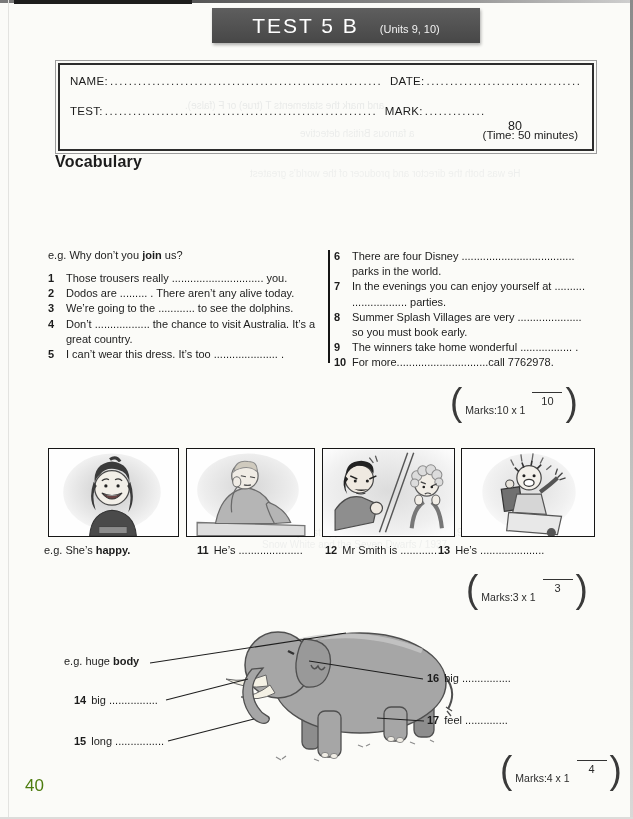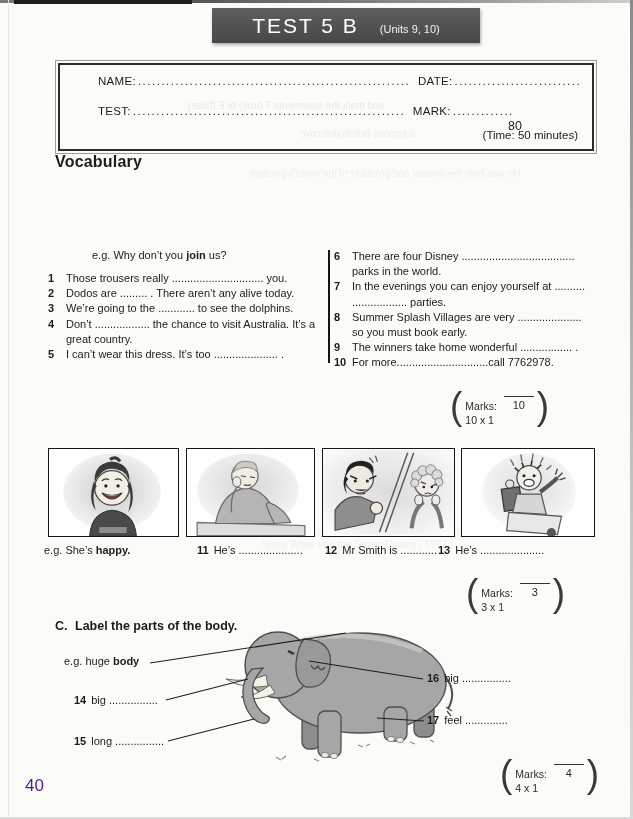--- a/index.html
+++ b/index.html
@@ -24,45 +24,45 @@
   .info-box{position:absolute;left:58px;top:63px;width:532px;height:84px;
             border:2.5px solid #2d2d2d;outline:1px solid #9c9c9c;outline-offset:2px;}
   .info-row{position:absolute;left:10px;right:12px;display:flex;align-items:baseline;
             font-size:11.5px;letter-spacing:.3px;}
   .info-row.r1{top:10px;}
   .info-row.r2{top:40px;}
   .leader{overflow:hidden;white-space:nowrap;letter-spacing:1.5px;color:#2a2a2a;min-width:0;}
   .lead-name,.lead-class{width:270px;}
   .lead-date{flex:1;}
   .lead-mark{width:66px;}
-  .ilabel{flex:none;margin-right:2px;margin-left:28px;}
+  .ilabel{flex:none;margin-right:2px;}
   .ml8{margin-left:10px;}
   .mark-total{position:absolute;left:448px;top:54px;font-size:12.5px;}
   .time-note{position:absolute;right:14px;top:64px;font-size:11.5px;}
   
   .vocab-h{position:absolute;left:55px;top:153px;font-size:16px;font-weight:700;letter-spacing:.2px;}
   .sec-title{position:absolute;left:55px;font-size:12.5px;font-weight:700;}
   .sec-title .ltr{display:inline-block;width:20px;}
   .t-a{top:187px;} .t-b{top:418px;} .t-c{top:619px;}
   .word-list{position:absolute;left:40px;top:216px;width:553px;text-align:center;
              font-size:11.3px;letter-spacing:.2px;}
   
-  .ex-a{position:absolute;left:48px;top:249px;font-size:11px;margin-left:44px;}
+  .ex-a{position:absolute;left:48px;top:249px;font-size:11px;}
   .b{font-weight:700;}
   .col{position:absolute;font-size:11px;line-height:15.2px;}
   .col-left{left:48px;top:271px;width:278px;}
   .col-right{left:334px;top:249px;width:262px;}
   .q{display:flex;}
   .qn{flex:none;width:18px;font-weight:700;}
   .qt{flex:1;min-width:0;}
   .col-div{position:absolute;left:328px;top:250px;width:2px;height:113px;background:#151515;}
   
   .marks{position:absolute;display:flex;align-items:center;}
   .paren{font-size:37px;font-weight:300;color:#3a3a3a;transform:scaleY(1.05);line-height:1;}
-  .mcol{display:flex;flex-direction:column;margin:16px 4px 0 3px;font-size:10.5px;line-height:14px;
+  .mcol{display:flex;flex-direction:row;margin:16px 4px 0 3px;font-size:10.5px;line-height:14px;
         color:#2c2c2c;}
   .mscore{display:flex;flex-direction:column;align-items:center;margin:0 3px;}
   .mline{width:30px;border-top:1.4px solid #333;margin-bottom:2px;margin-top:-4px;}
   .mtotal{font-size:11px;color:#2c2c2c;}
   .marks-a{left:450px;top:383px;}
   .marks-b{left:466px;top:570px;}
   .marks-c{left:500px;top:751px;}
   
   .pic{position:absolute;top:448px;height:89px;border:1.6px solid #161616;background:#fefefe;
        box-sizing:border-box;}
@@ -75,21 +75,21 @@
   
   .eleph{position:absolute;left:218px;top:623px;width:238px;height:140px;}
   .overlay{position:absolute;left:0;top:0;width:633px;height:819px;pointer-events:none;}
   .c-label{position:absolute;font-size:11px;white-space:nowrap;}
   .cl-eg{left:64px;top:655px;}
   .cl-14{left:74px;top:694px;}
   .cl-15{left:74px;top:735px;}
   .cl-16{left:427px;top:672px;}
   .cl-17{left:427px;top:714px;}
   .c-label .qn{display:inline-block;width:auto;margin-right:5px;}
-  .pageno{position:absolute;left:25px;top:776px;font-size:17px;color:#4c1d95;}
+  .pageno{position:absolute;left:25px;top:776px;font-size:17px;color:#4d7c0f;}
   
   .bleed{position:absolute;font-size:10px;color:#6f7a85;white-space:nowrap;pointer-events:none;}
   .mir{transform:scaleX(-1);}
   .o13{opacity:.13;} .o11{opacity:.11;} .o09{opacity:.09;}
 </style>
 </head>
 <body>
 
 <div class="page">
 
@@ -333,23 +333,20 @@
       <span>Marks:</span>
       <span>3 x 1</span>
     </span>
     <span class="mscore">
       <span class="mline"></span>
       <span class="mtotal">3</span>
     </span>
     <span class="paren">)</span>
   </div>
 
-  <div class="sec-title t-c">
-    <span class="ltr">C.</span><span>Label the parts of the body.</span>
-  </div>
 
   <svg class="eleph" viewBox="0 0 238 140">
     <path d="M226,52 Q240,68 230,86" fill="none" stroke="#4f4f4f" stroke-width="2"></path>
     <path d="M228,84 l6,4 M229,88 l4,5" stroke="#4f4f4f" stroke-width="1.3"></path>
     <rect x="196" y="76" width="20" height="38" rx="7" fill="#8d8d8d" stroke="#4f4f4f" stroke-width="1.3"></rect>
     <rect x="84" y="80" width="18" height="46" rx="7" fill="#8d8d8d" stroke="#4f4f4f" stroke-width="1.3"></rect>
     <ellipse cx="142" cy="60" rx="86" ry="50" fill="#a6a6a6" stroke="#4f4f4f" stroke-width="1.5"></ellipse>
     <path d="M72,20 Q140,2 204,28" fill="none" stroke="#c9c9c9" stroke-width="5" opacity="0.75"></path>
     <rect x="166" y="84" width="23" height="34" rx="7" fill="#a6a6a6" stroke="#4f4f4f" stroke-width="1.3"></rect>
     <ellipse cx="173" cy="116" rx="3.6" ry="2.6" fill="#f0ede5" stroke="#777" stroke-width="0.8"></ellipse>

